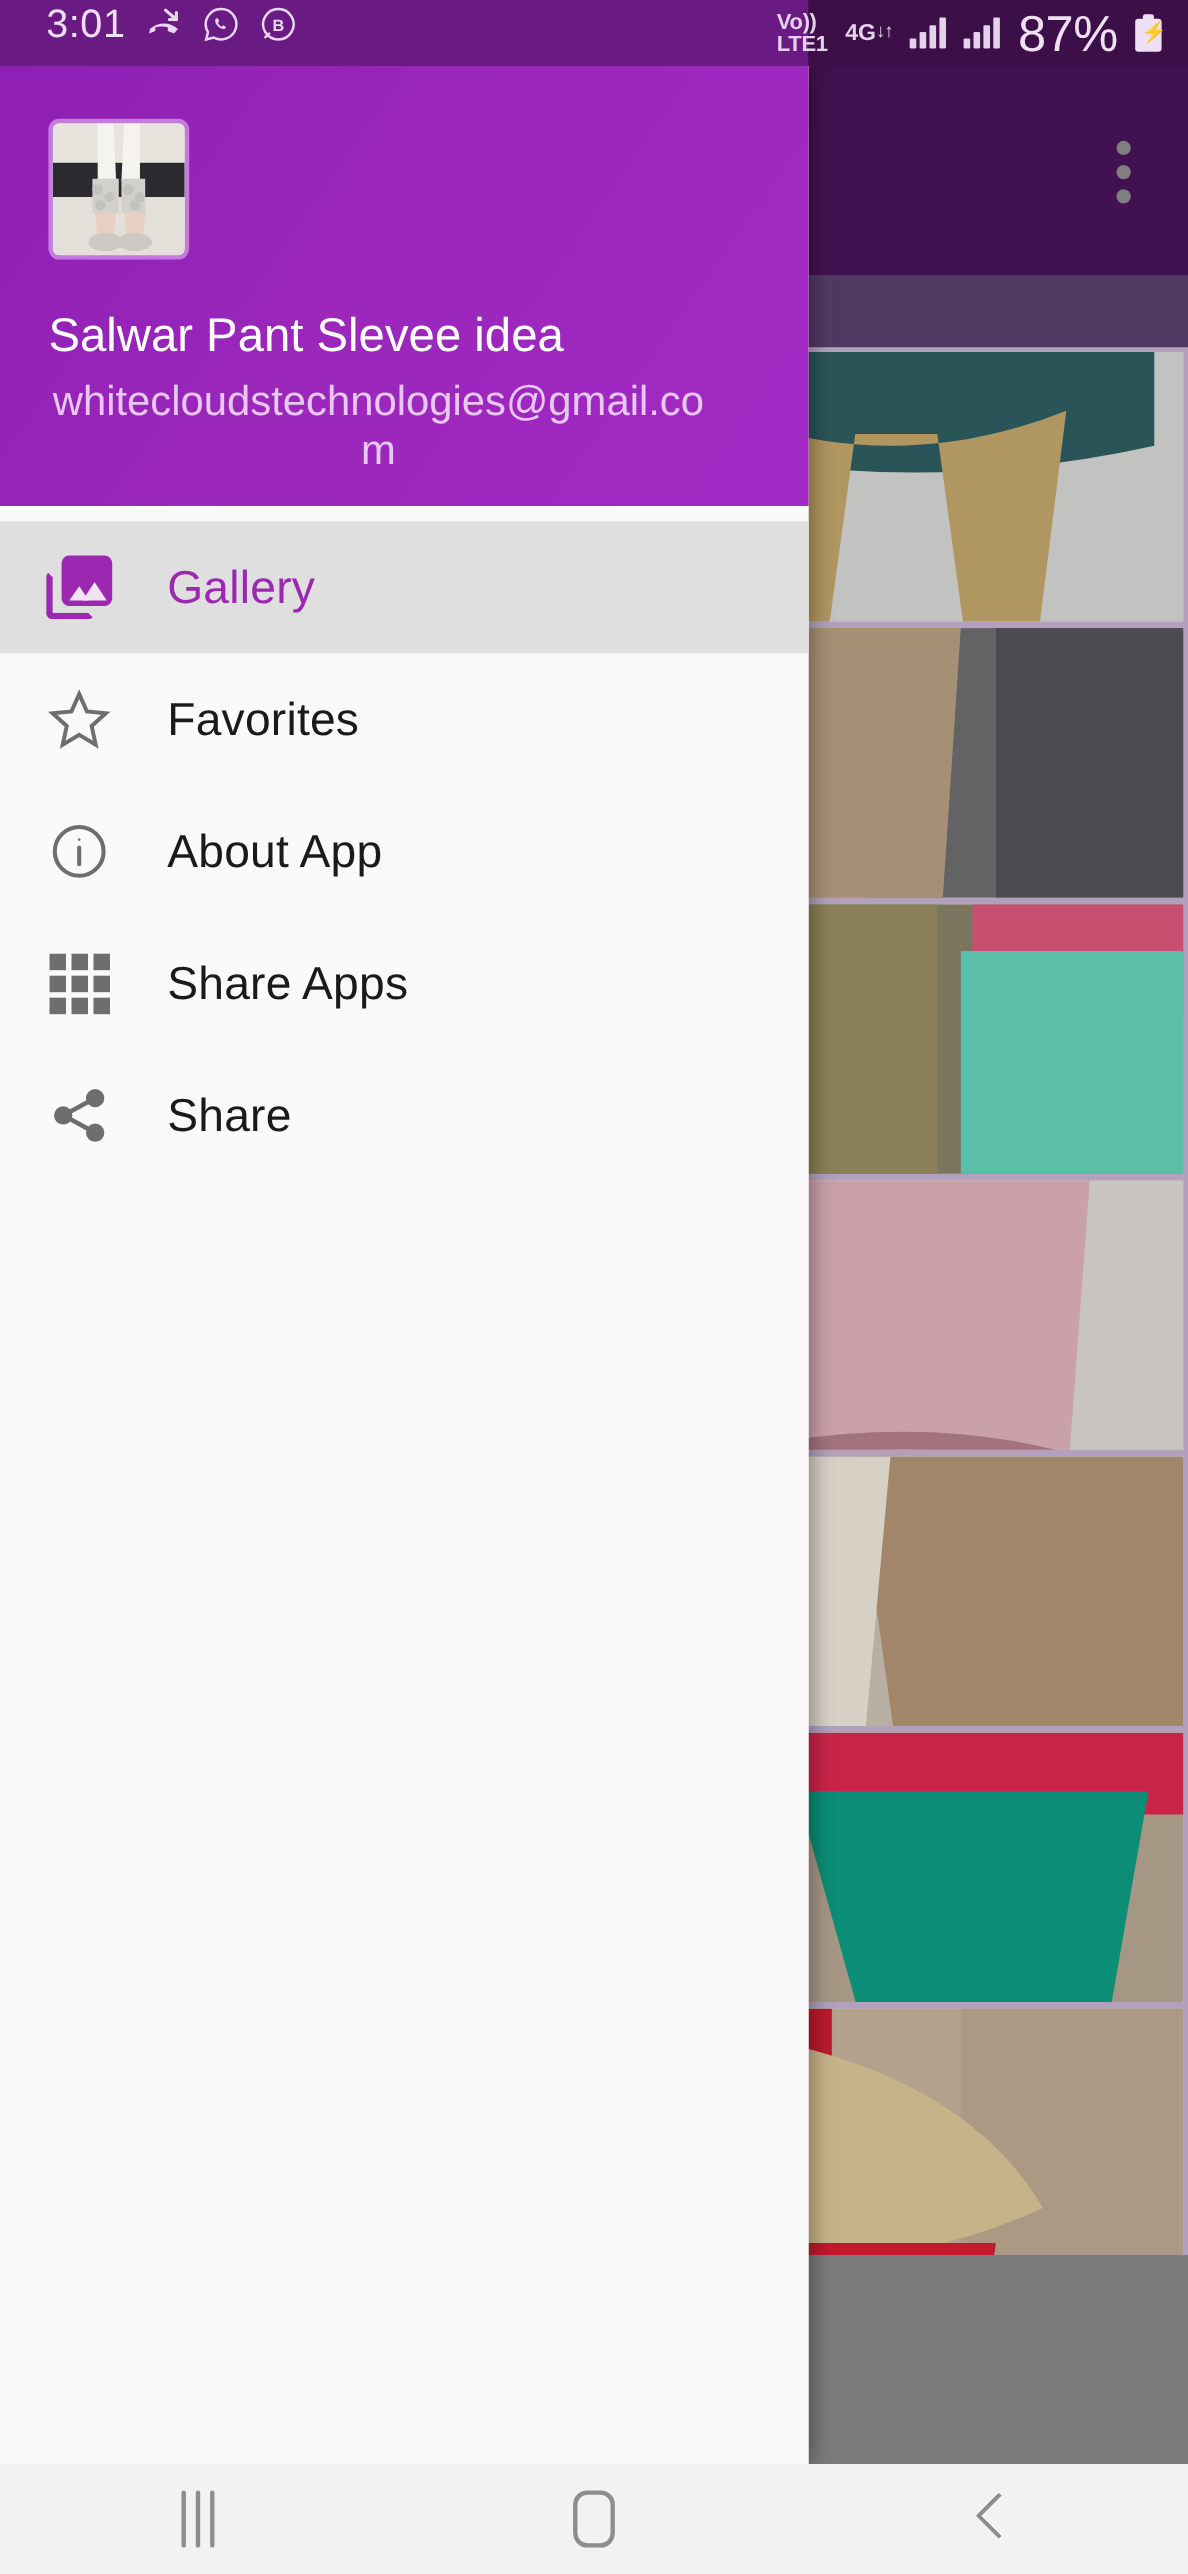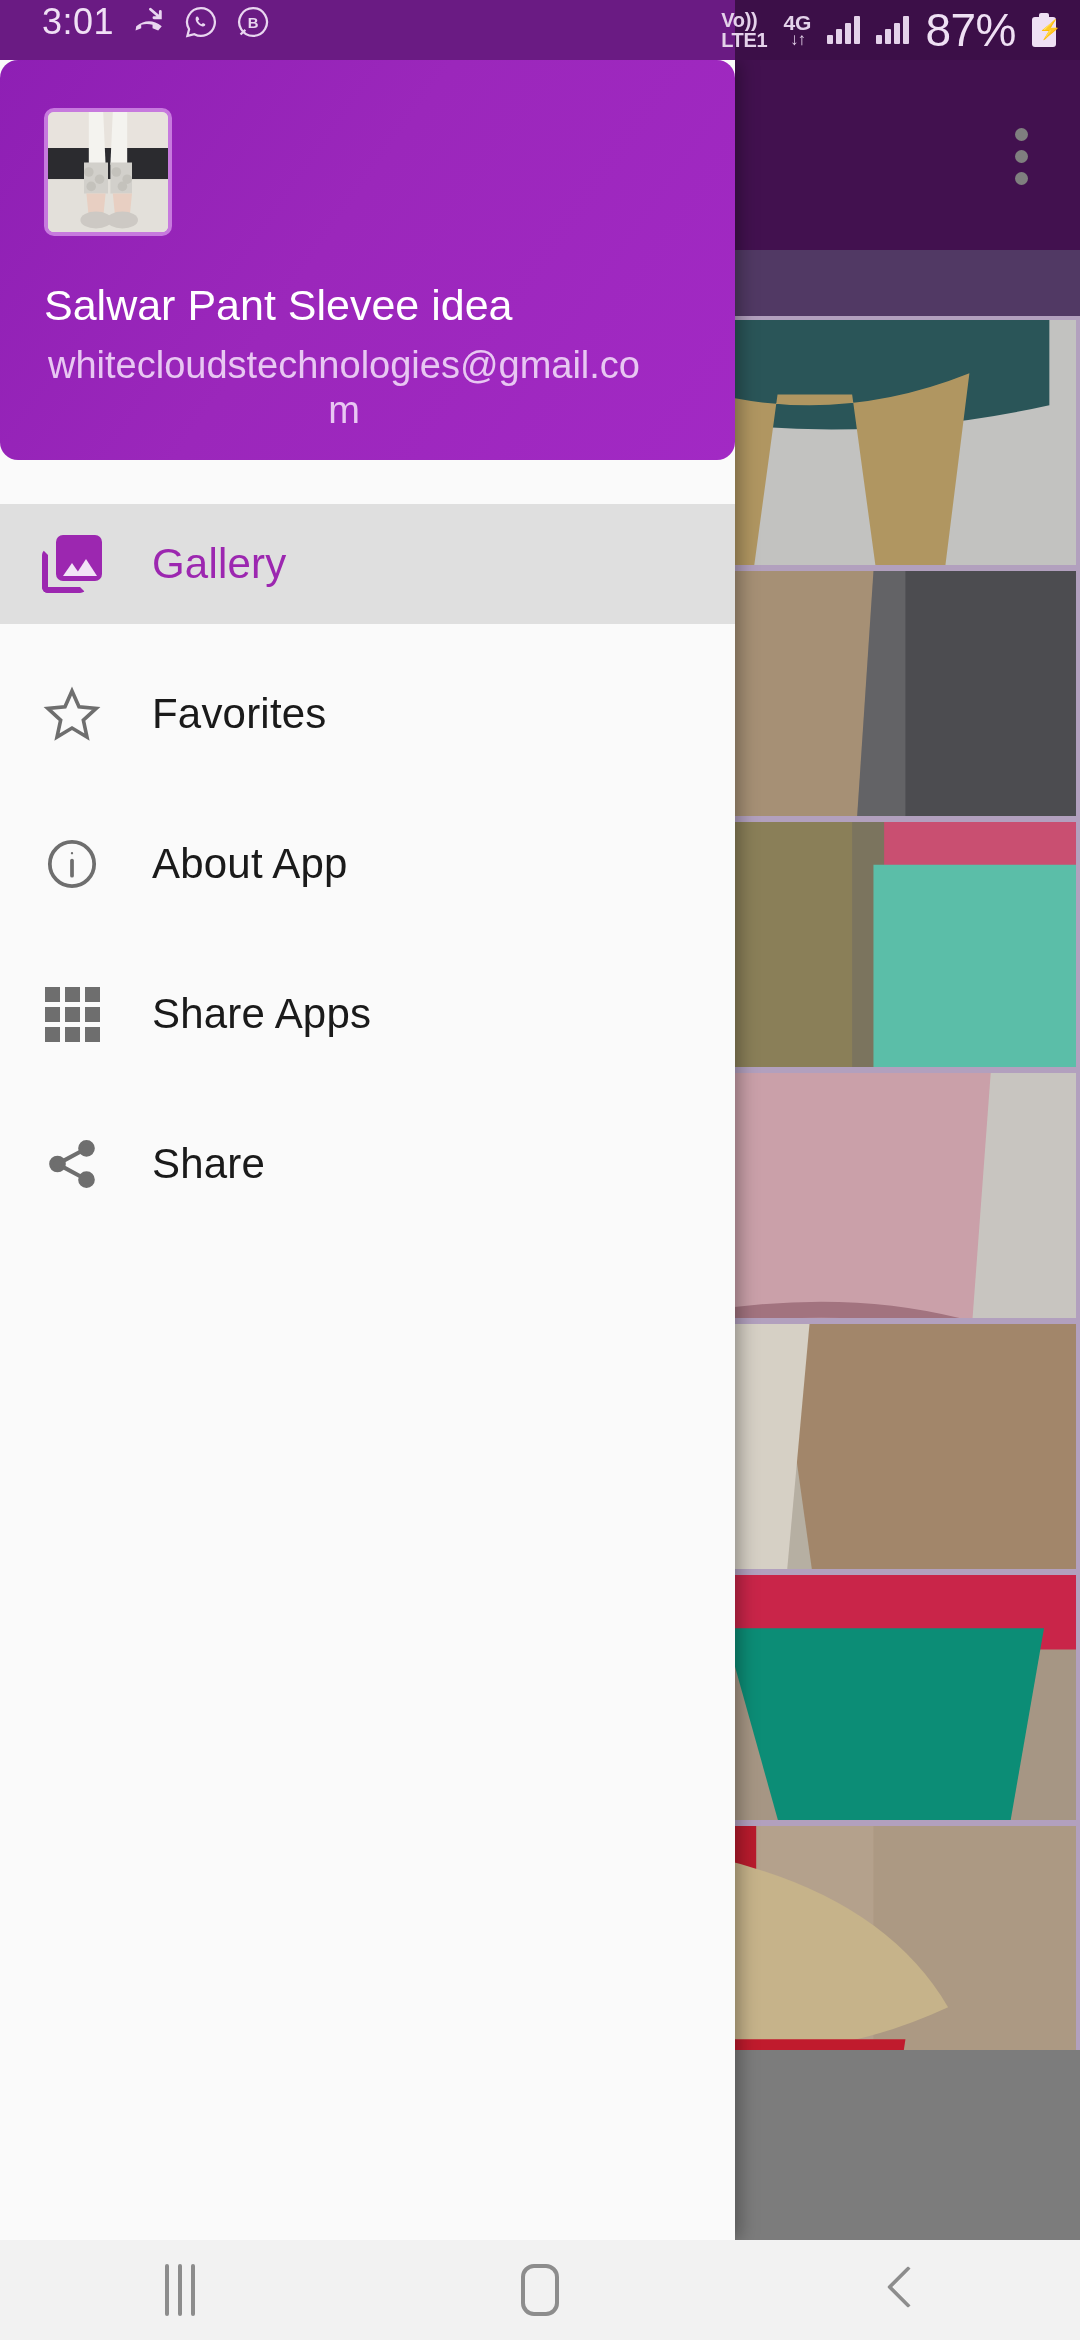--- a/index.html
+++ b/index.html
@@ -76,21 +76,21 @@
     padding-left:42px; color:#e9d6f0;
   }
   .sb-clock { font-size:36px; letter-spacing:.5px; color:#f0e0f5; }
   .sb-ico { width:34px; height:34px; display:block; }
 
   .sb-right {
     position:absolute; right:24px; top:0; height:60px; z-index:2;
     display:flex; align-items:center; gap:16px; color:#e4d2ea;
   }
   .volte-block { display:flex; flex-direction:column; line-height:1.02; font-size:20px; font-weight:bold; letter-spacing:-.3px; }
-  .g4-block { display:flex; flex-direction:column; align-items:center; line-height:1.02; }
+  .g4-block { display:flex; flex-direction:row; align-items:center; line-height:1.02; }
   .g4-block .g4 { font-size:21px; font-weight:bold; }
   .g4-block .arrows { font-size:17px; margin-top:-2px; letter-spacing:-1px; }
   .bars { display:flex; align-items:flex-end; gap:3px; height:28px; }
   .bars i { width:6px; background:#e4d2ea; border-radius:1px; display:block; }
   .bars i:nth-child(1){height:9px;} .bars i:nth-child(2){height:15px;}
   .bars i:nth-child(3){height:21px;} .bars i:nth-child(4){height:28px;}
   .batt-pct { font-size:46px; letter-spacing:-.5px; color:#efe0f4; }
   .batt { position:relative; width:24px; height:34px; }
   .batt .body { position:absolute; left:0; bottom:0; width:24px; height:30px; background:#efe0f4; border-radius:3px; }
   .batt .tip { position:absolute; left:7px; top:0; width:10px; height:5px; background:#efe0f4; border-radius:2px 2px 0 0;}
@@ -106,40 +106,39 @@
   #drawer {
     position:absolute; left:0; top:60px; width:735px; height:2180px;
     background:#fafafa; z-index:35;
     box-shadow:4px 0 18px rgba(0,0,0,.35);
     display:flex; flex-direction:column;
   }
   .drawer-header {
     position:relative; height:400px; flex:0 0 400px;
     background:linear-gradient(125deg,#8e1fb4 0%,#9b27bb 45%,#a229c4 100%);
     padding:48px 44px 0 44px;
-    border-radius:18px;
   }
   .avatar {
     width:128px; height:128px; border-radius:10px;
     border:4px solid #c77ade; overflow:hidden; position:relative;
     background:#ded7dd;
   }
   .avatar .art { position:absolute; inset:0; }
   .drawer-title {
     margin-top:46px; font-size:43px; color:#ffffff; line-height:1.1;
     white-space:nowrap;
   }
   .drawer-email {
     margin-top:14px; font-size:38px; color:#e8c7f2; line-height:1.18;
     width:600px; word-break:break-all;text-align:center;
   }
 
   .menu { padding-top:14px; background:#fafafa; flex:1; }
   .menu-item {
-    display:flex; align-items:center; height:120px; padding-left:40px; gap:48px;margin-top:30px;
+    display:flex; align-items:center; height:120px; padding-left:40px; gap:48px;
   }
   .menu-item.active { background:#dfdfdf; }
   .menu-ico { width:64px; height:64px; display:flex; align-items:center; justify-content:center; flex:0 0 64px; }
   .menu-label { font-size:42px; color:#1a1a1a; letter-spacing:.2px; }
   .menu-item.active .menu-label { color:#9c27b0; }
 
   
   .ico-gallery { position:relative; width:60px; height:58px; }
   .ico-gallery .back {
     position:absolute; left:0; bottom:0; width:44px; height:44px;

